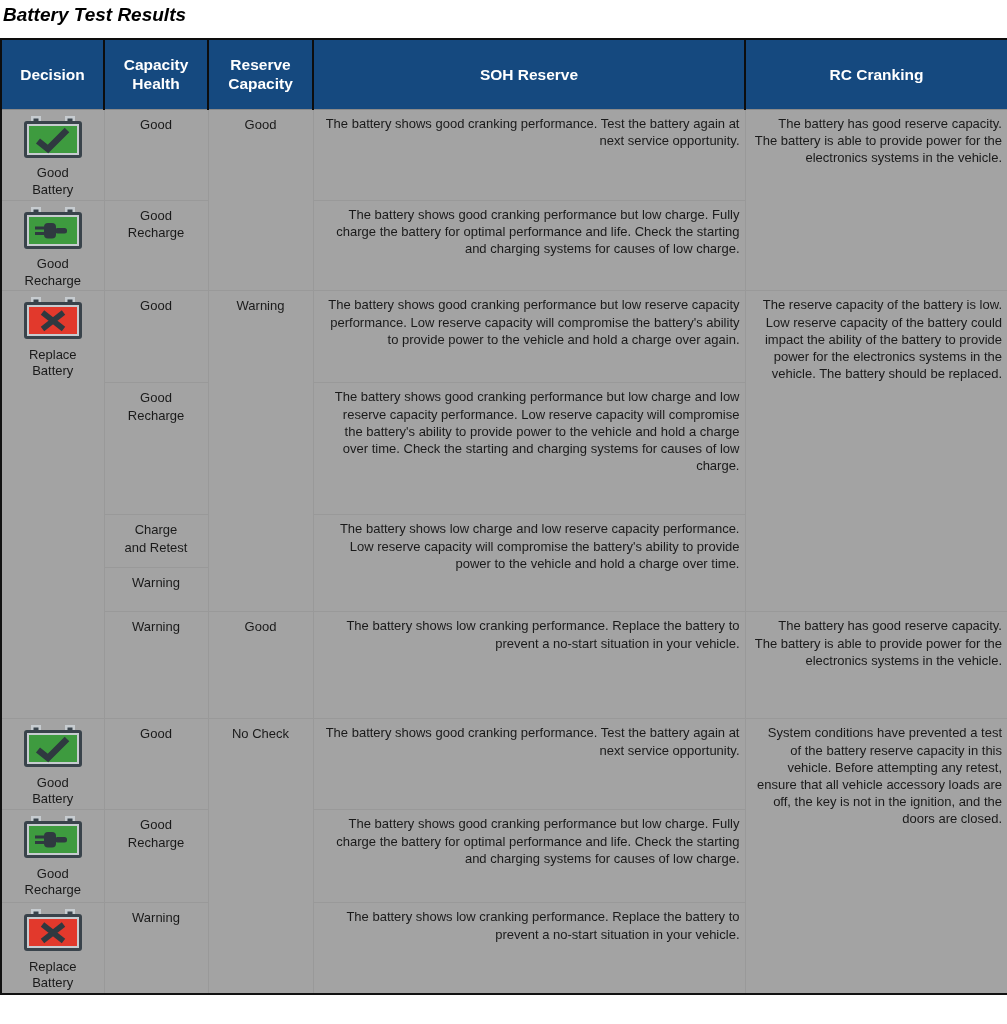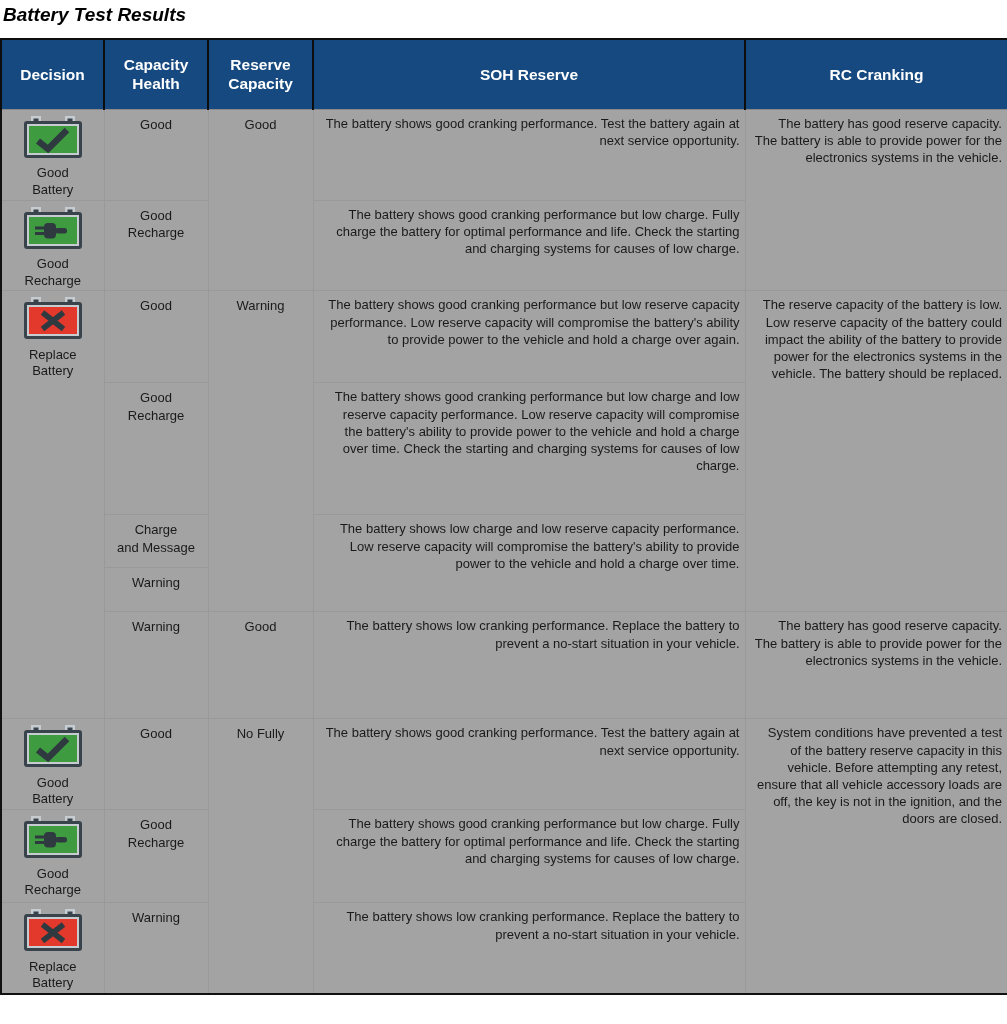--- a/index.html
+++ b/index.html
@@ -124,21 +124,21 @@
     </tr>
 
     <tr style="height:132px">
       <td class="valcell"><span class="val">Good
 Recharge</span></td>
       <td class="msg">The battery shows good cranking performance but low charge and low reserve capacity performance. Low reserve capacity will compromise the battery's ability to provide power to the vehicle and hold a charge over time. Check the starting and charging systems for causes of low charge.</td>
     </tr>
 
     <tr style="height:53px">
       <td class="valcell"><span class="val">Charge
-and Message</span></td>
+and Retest</span></td>
       <td class="msg" rowspan="2">The battery shows low charge and low reserve capacity performance. Low reserve capacity will compromise the battery's ability to provide power to the vehicle and hold a charge over time.</td>
     </tr>
 
     <tr style="height:44px">
       <td class="valcell"><span class="val">Warning</span></td>
     </tr>
 
     <tr style="height:107px">
       <td class="valcell"><span class="val">Warning</span></td>
       <td class="valcell"><span class="val">Good</span></td>
@@ -153,21 +153,21 @@
             <use href="#batt-body"></use>
             <rect x="5" y="10" width="48" height="27" fill="#3E9B3F"></rect>
             <use href="#batt-stroke"></use>
               <use href="#glyph-check"></use>
           </svg>
         </span>
         <span class="dec-label">Good
 Battery</span>
       </td>
       <td class="valcell"><span class="val">Good</span></td>
-      <td class="valcell" rowspan="3"><span class="val">No Fully</span></td>
+      <td class="valcell" rowspan="3"><span class="val">No Check</span></td>
       <td class="msg">The battery shows good cranking performance. Test the battery again at next service opportunity.</td>
       <td class="msg" rowspan="3">System conditions have prevented a test of the battery reserve capacity in this vehicle. Before attempting any retest, ensure that all vehicle accessory loads are off, the key is not in the ignition, and the doors are closed.</td>
     </tr>
 
     <tr style="height:93px">
       <td class="decision">
         <span class="batt-wrap">
           <svg width="58" height="42" viewBox="0 0 58 42">
             <use href="#batt-body"></use>
             <rect x="5" y="10" width="48" height="27" fill="#3E9B3F"></rect>

